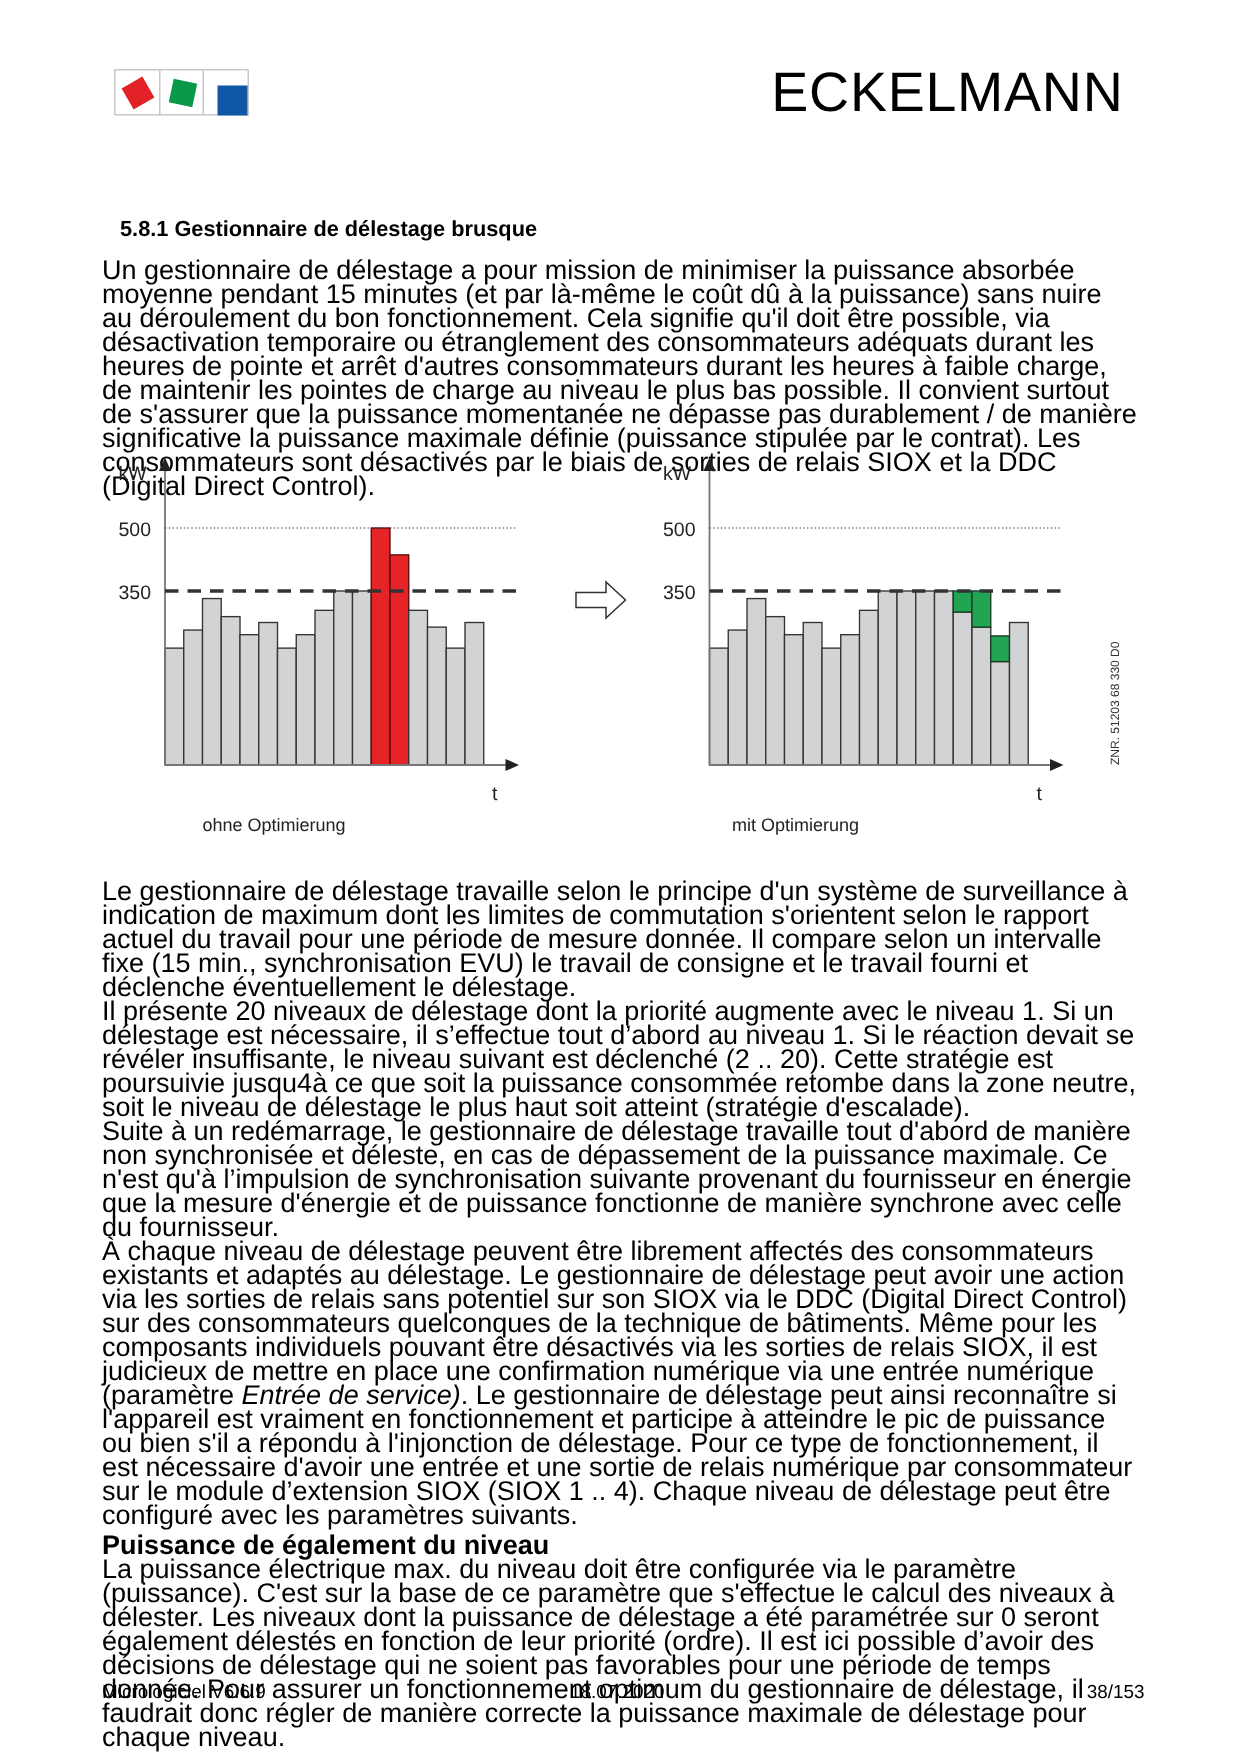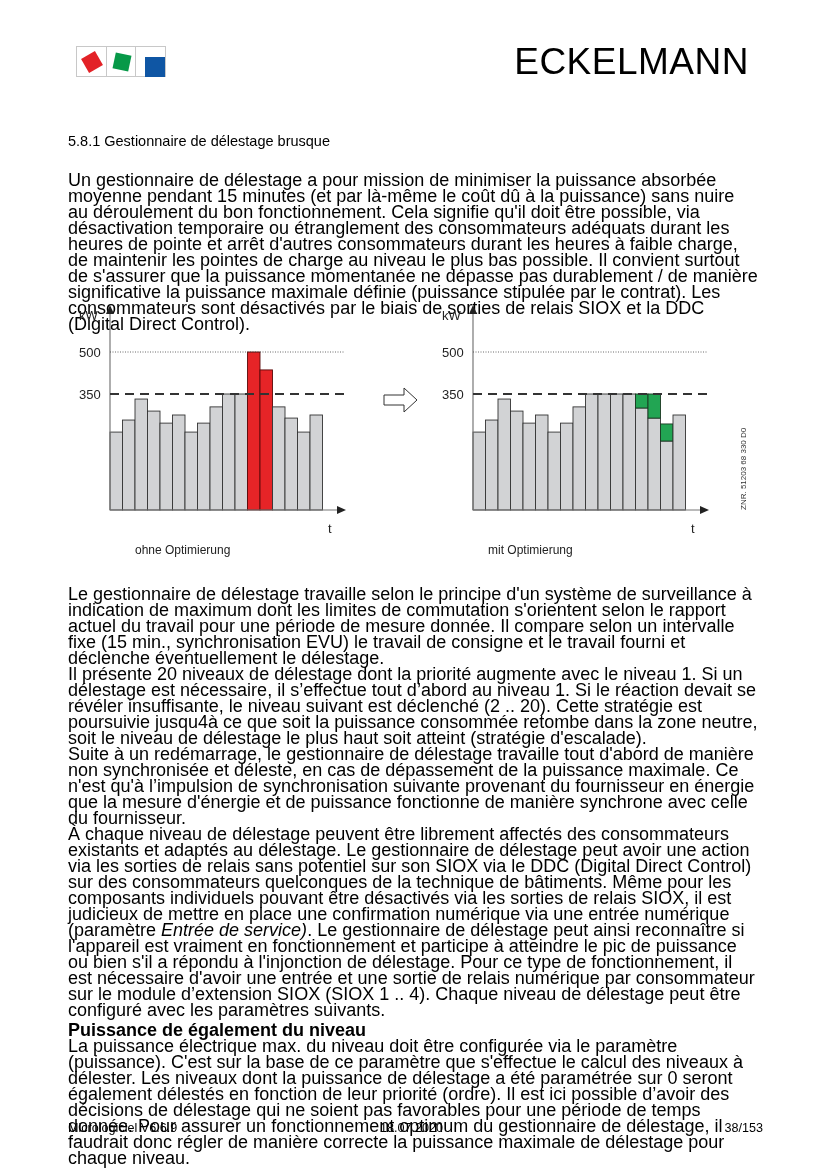--- a/index.html
+++ b/index.html
@@ -5,21 +5,21 @@
   html, body { margin:0; padding:0; background:#fff; }
   body { width:827px; height:1169px; position:relative; overflow:hidden;
          font-family:"Liberation Sans", sans-serif; color:#000; }
   .logo { position:absolute; left:76px; top:46px; width:90px; height:31px;
           border:1px solid #c8c8c8; box-sizing:border-box; display:flex; }
   .logo .cell { flex:1; border-right:1px solid #c8c8c8; position:relative; }
   .logo .cell:last-child { border-right:none; }
   .logo .sq { position:absolute; }
   .brand { position:absolute; right:78px; top:41px; font-size:37px; letter-spacing:0.5px;
            color:#000000; font-weight:normal; }
-  h2 { position:absolute; left:68px; top:133px; margin:0; font-size:14.5px; font-weight:normal; }
+  h2 { position:absolute; left:68px; top:133px; margin:12px; font-size:14.5px; font-weight:bold; }
   .para { position:absolute; left:56px; width:690px; font-size:18px; line-height:16px; margin:12px; }
   .charts { position:absolute; left:60px; top:300px; width:720px; height:270px; }
   .charts svg text { font-family:"Liberation Sans", sans-serif; }
   .subhead { font-weight:bold; }
   .footer { position:absolute; top:1121px; font-size:12.6px; }
 </style>
 </head>
 <body>
 
 <div class="logo">

